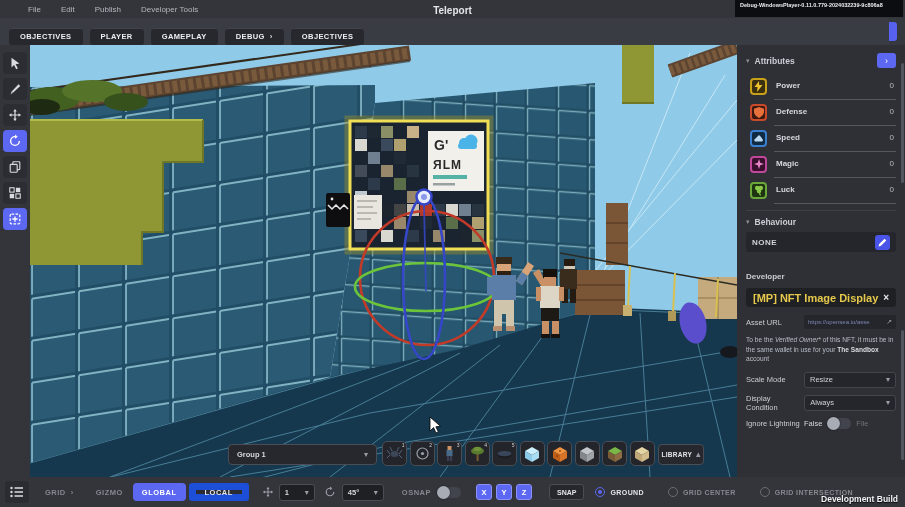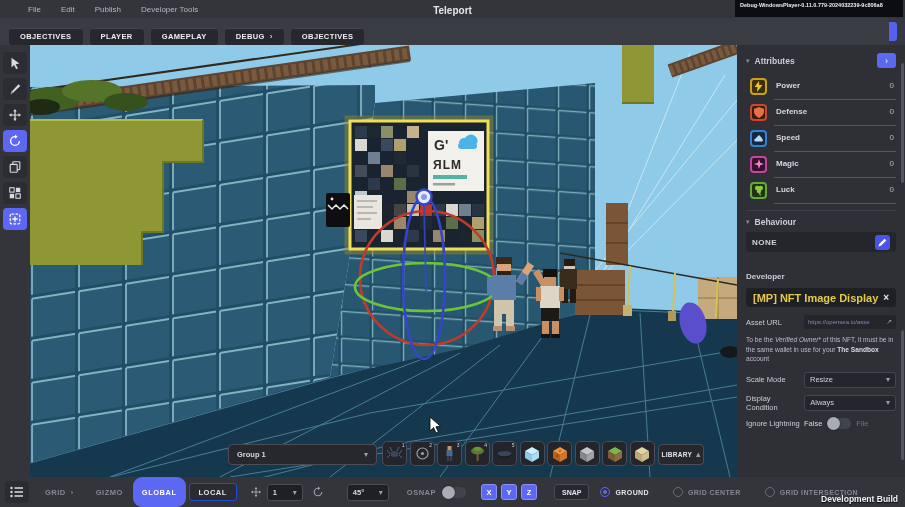--- a/index.html
+++ b/index.html
@@ -64,22 +64,22 @@
   .tgl{position:relative;width:24px;height:11px;background:#41444c;border-radius:6px;}
   .tgl .knob{position:absolute;left:0;top:-1px;width:13px;height:13px;border-radius:50%;background:#a8acb4;box-shadow:0 0 2px rgba(0,0,0,.6);}
   .addcomp{background:#24262b;border-radius:3px;height:20px;display:flex;align-items:center;justify-content:space-between;padding:0 7px;margin:10px 0 8px 0;}
   .addcomp .lbl{font-size:8px;color:#c9cdd3;}
   .addcomp .plus{font-size:12px;font-weight:bold;color:#e0892f;line-height:1;}
   .editlogic{background:#6470f4;border-radius:3px;height:17px;display:flex;align-items:center;justify-content:center;font-size:8.5px;font-weight:bold;color:#fff;letter-spacing:1.2px;}
   .scrollbar{position:absolute;right:1px;width:3px;background:#52565e;border-radius:2px;}
   
   .bottombar{position:absolute;left:0;right:0;bottom:0;height:30px;background:#33353b;display:flex;align-items:center;z-index:6;}
   .bb-lblgray{font-size:7.5px;font-weight:bold;color:#85888f;letter-spacing:.5px;}
-  .bb-btn-blue{background:#5d68f2;border-radius:9px;height:30px;padding:0 9px;display:flex;align-items:center;font-size:7.5px;font-weight:bold;color:#fff;letter-spacing:.5px;}
-  .bb-btn-dark{background:#2a2c31;border:1px solid #1d4ed8;border-radius:3px;height:18px;padding:0 9px;display:flex;align-items:center;font-size:7.5px;font-weight:bold;color:#e3e5e9;box-sizing:border-box;letter-spacing:.5px;}
+  .bb-btn-blue{background:#5d68f2;border-radius:4px;height:18px;padding:0 9px;display:flex;align-items:center;font-size:7.5px;font-weight:bold;color:#fff;letter-spacing:.5px;}
+  .bb-btn-dark{background:#2a2c31;border:7px solid #1d4ed8;border-radius:3px;height:18px;padding:0 9px;display:flex;align-items:center;font-size:7.5px;font-weight:bold;color:#e3e5e9;box-sizing:border-box;letter-spacing:.5px;}
   .bb-sel{background:#1e2024;border:1px solid #4a4d55;border-radius:3px;height:17px;display:flex;align-items:center;justify-content:space-between;padding:0 5px;box-sizing:border-box;}
   .bb-sel .v{font-size:7.5px;color:#d4d7dd;font-weight:bold;}
   .axis-btn{width:16px;height:16px;background:#5d68f2;border:1px solid #8a92f8;border-radius:3px;color:#fff;font-size:7.5px;font-weight:bold;display:flex;align-items:center;justify-content:center;box-sizing:border-box;}
   .snap-chip{background:#26282d;border:1px solid #4a4d55;border-radius:3px;height:16px;padding:0 7px;display:flex;align-items:center;font-size:7px;font-weight:bold;color:#e3e5e9;box-sizing:border-box;}
   .radio-row{display:flex;align-items:center;gap:5px;}
   .radio{width:10px;height:10px;border-radius:50%;border:1.5px solid #6a6d74;box-sizing:border-box;display:flex;align-items:center;justify-content:center;}
   .radio.sel{border-color:#5d68f2;}
   .radio .dot{width:4px;height:4px;border-radius:50%;background:#5d68f2;}
   .radio-lbl{font-size:7px;font-weight:bold;color:#85888f;letter-spacing:.4px;}
   .radio-lbl.sel{color:#e3e5e9;}
@@ -624,21 +624,21 @@
     <span class="bb-sel" style="margin-left:5px;width:36px;">
         <span class="v">1</span>
         <span class="chev">▾</span>
       </span>
     <span style="margin-left:9px;display:flex;">
         <svg width="12" height="12" viewBox="0 0 16 16">
           <path d="M13 8 A5 5 0 1 1 8 3" fill="none" stroke="#9a9da6" stroke-width="1.6"></path>
           <path d="M8 0.5 L11 3 L8 5.5 Z" fill="#9a9da6"></path>
         </svg>
       </span>
-    <span class="bb-sel" style="margin-left:23px;width:42px;">
+    <span class="bb-sel" style="margin-left:6px;width:42px;">
         <span class="v">45°</span>
         <span class="chev">▾</span>
       </span>
     <span class="bb-lblgray" style="margin-left:18px;">OSNAP</span>
     <span class="tgl" style="margin-left:6px;">
         <span class="knob"></span>
       </span>
     <span class="axis-btn" style="margin-left:15px;">X</span>
     <span class="axis-btn" style="margin-left:4px;">Y</span>
     <span class="axis-btn" style="margin-left:4px;">Z</span>

